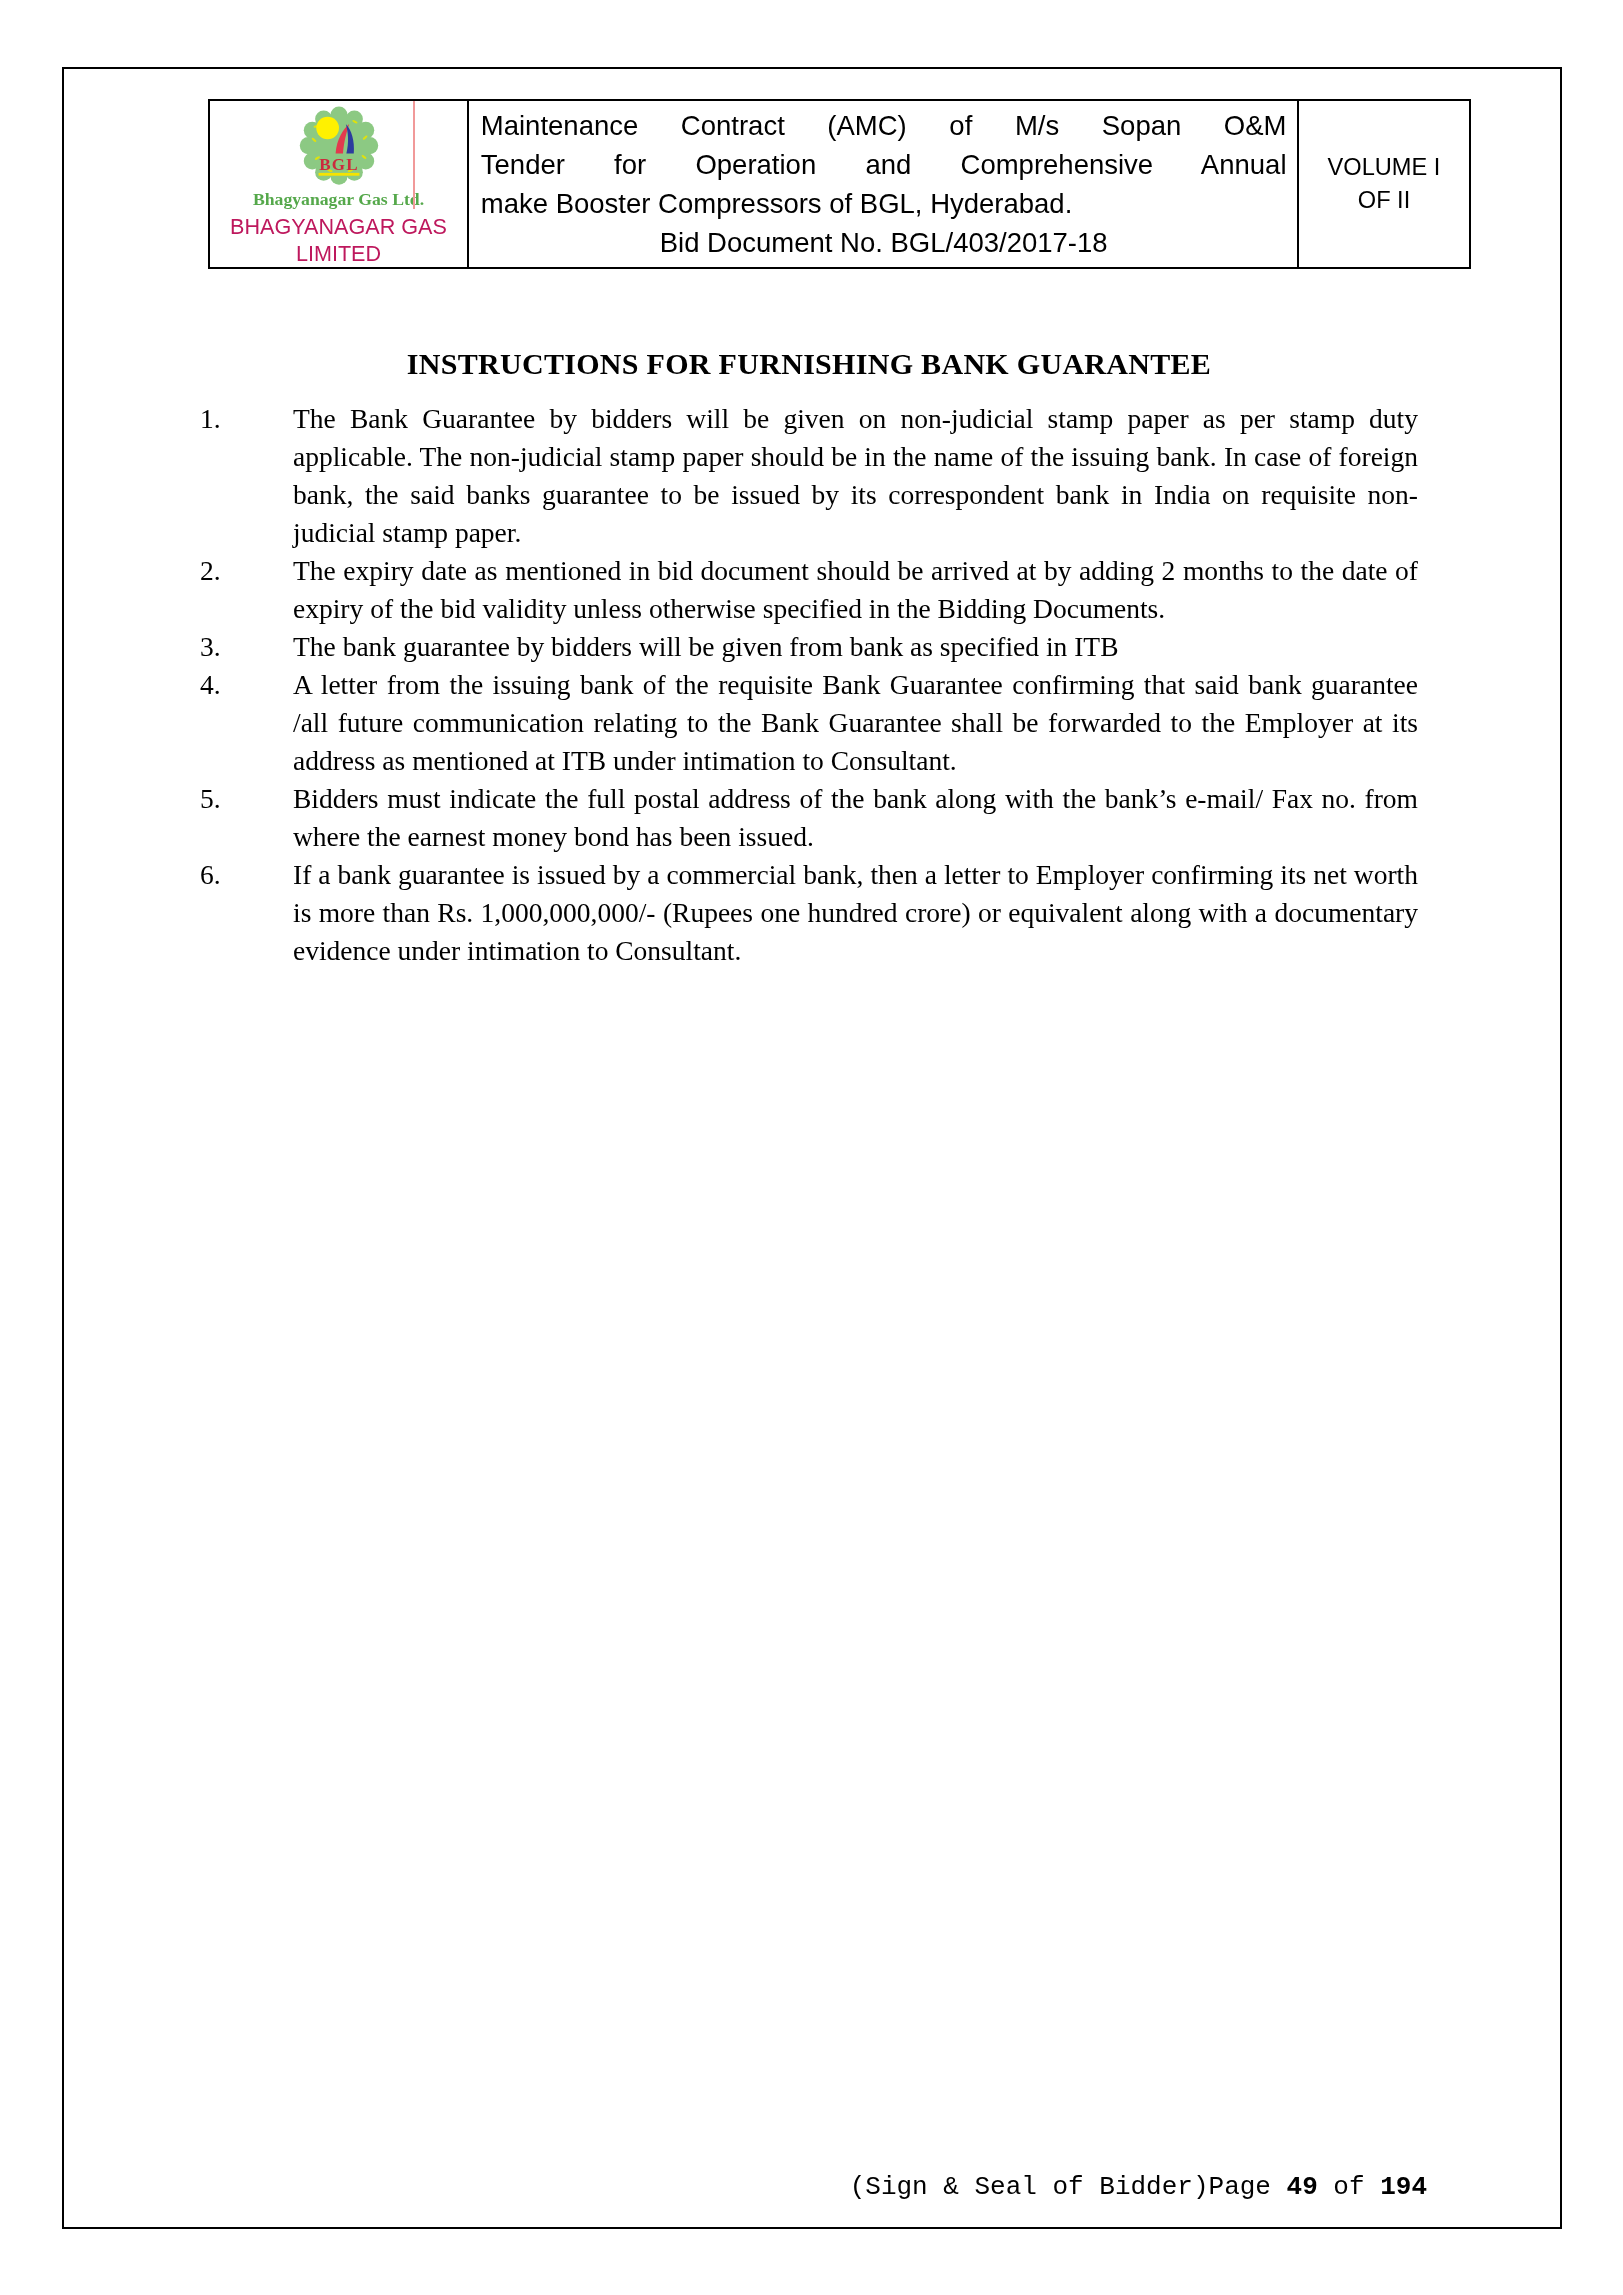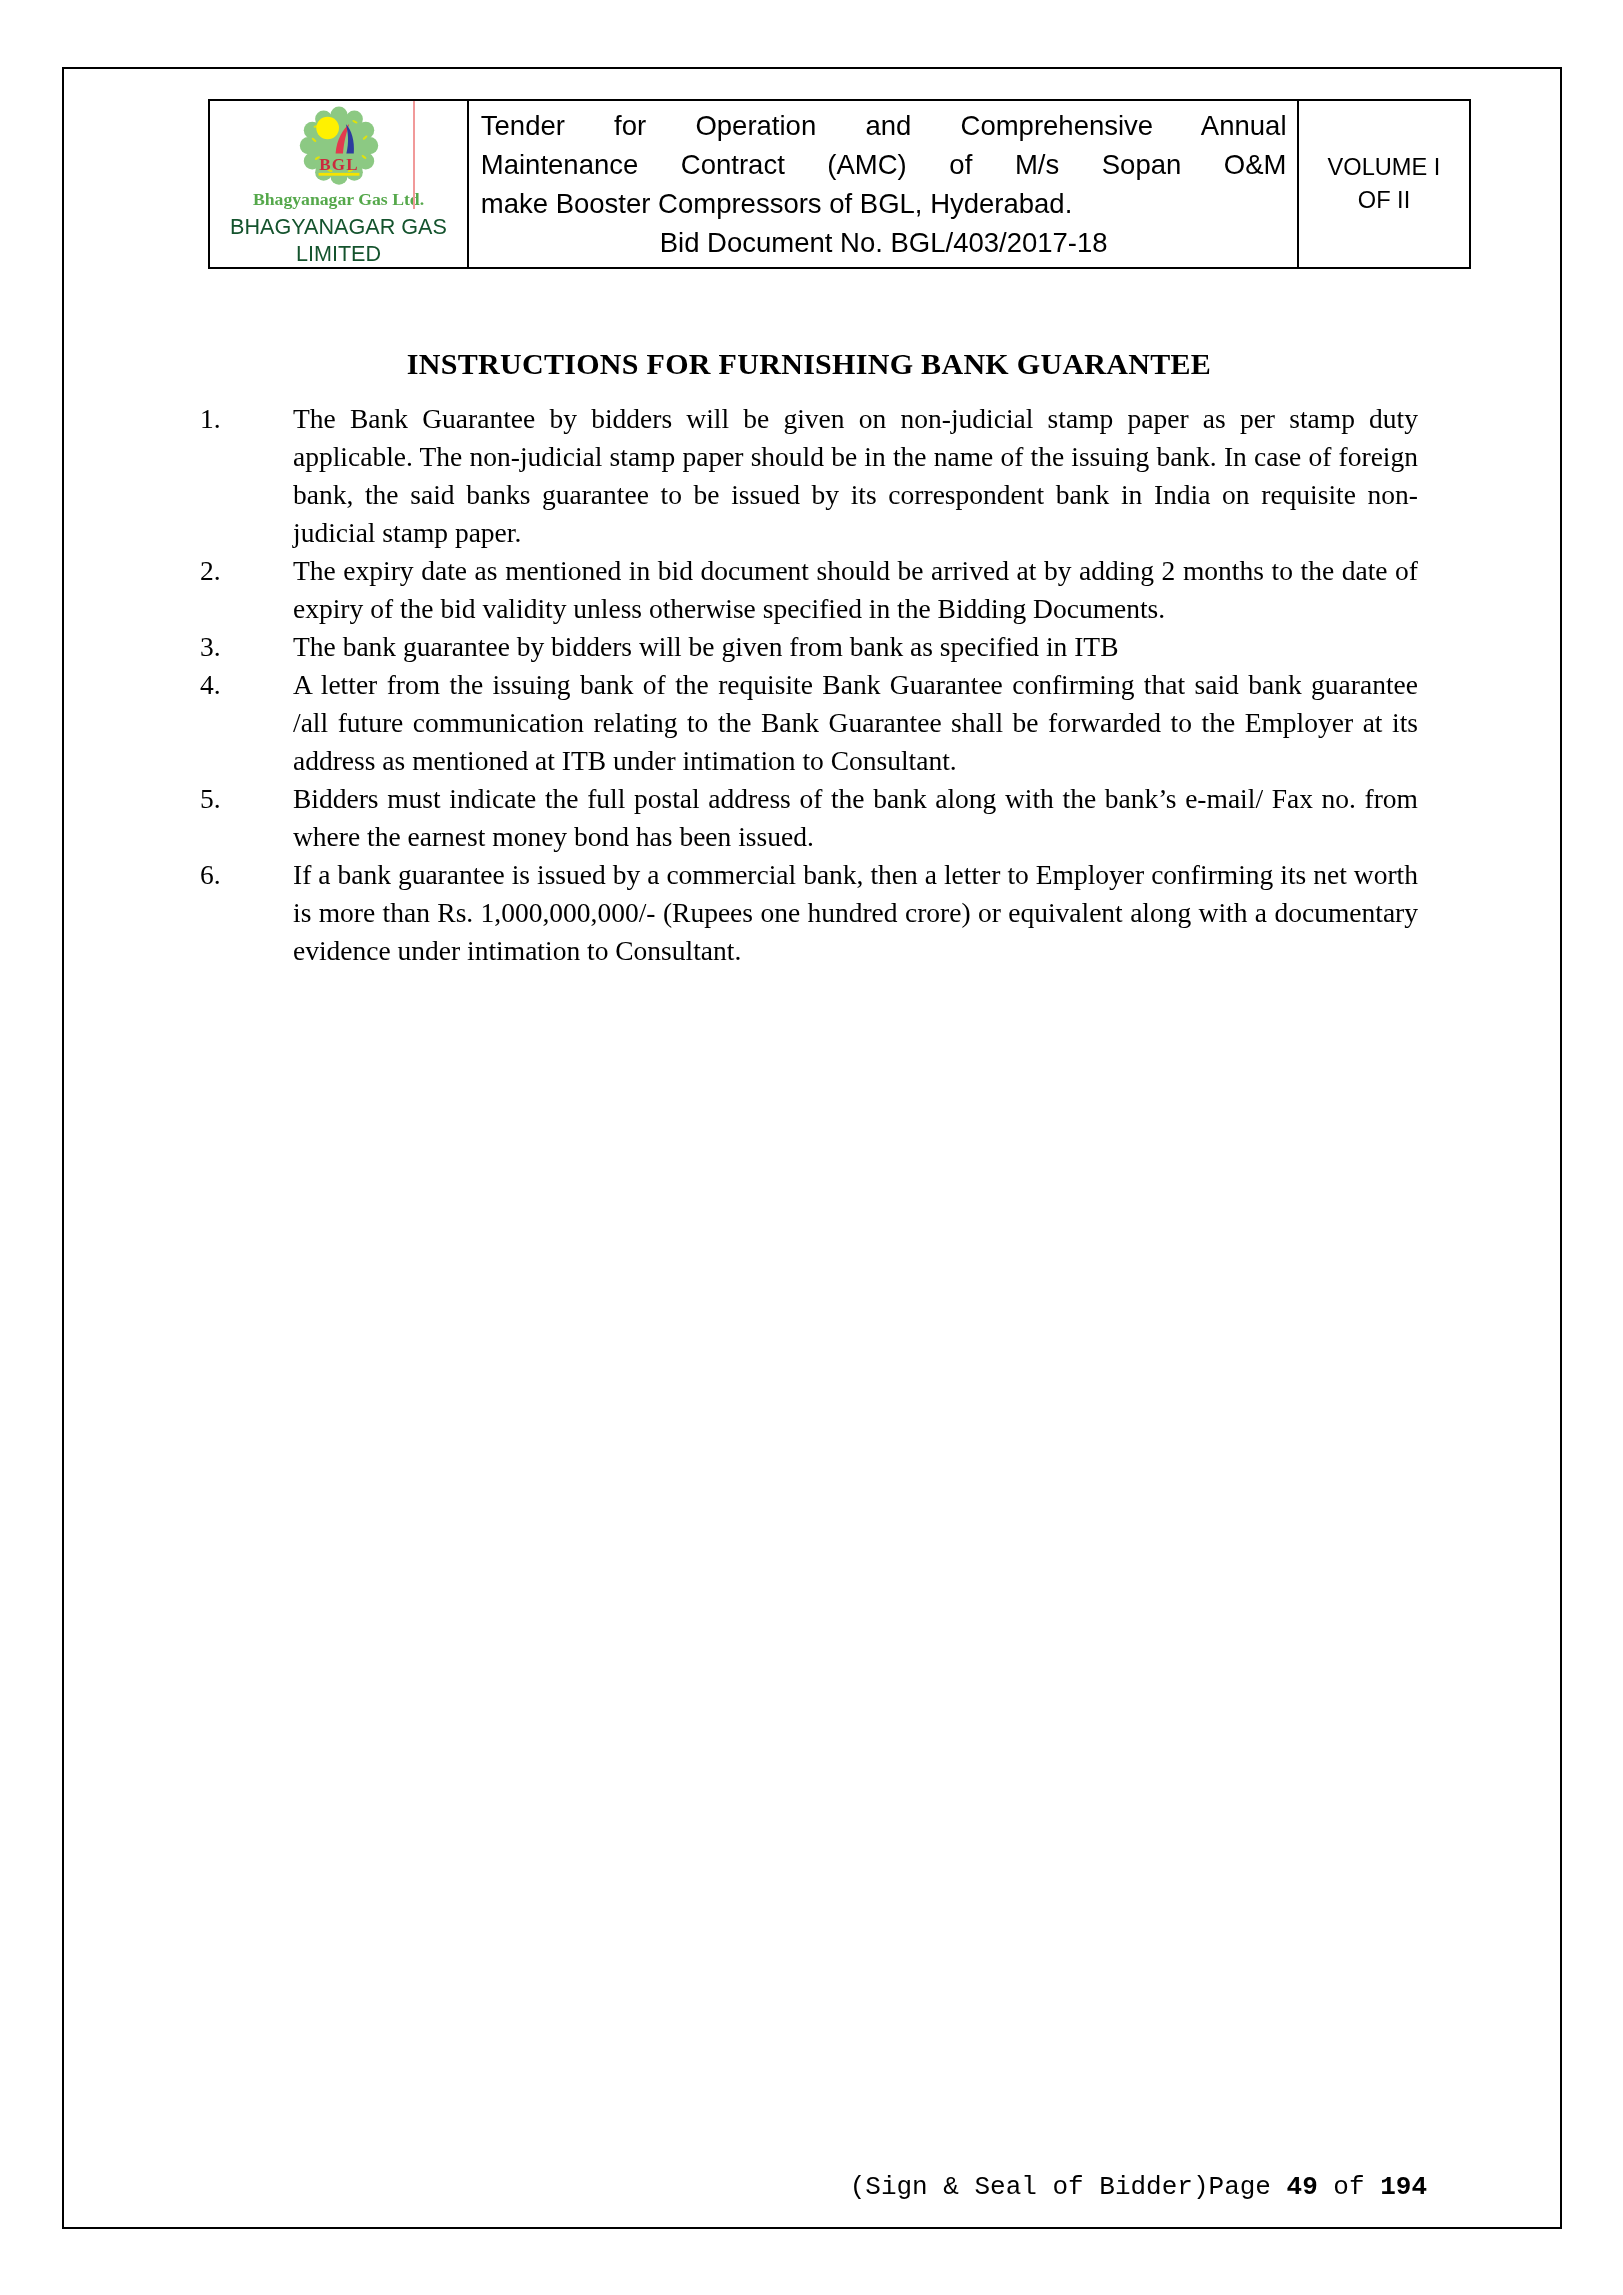--- a/index.html
+++ b/index.html
@@ -40,21 +40,21 @@
   .logo-caption {
     font-family:"Liberation Serif", serif;
     font-weight:bold;
     font-size:17.7px; line-height:19.6px;
     color:#55a84b;
     margin-top:1.3px;
   }
   .company-name {
     margin-top:3.9px;
     font-size:21.6px; line-height:27px;
-    text-align:center; color:#14532d;
+    text-align:center; color:#be185d;
   }
   .title-cell {
     flex:1;
     border-right:2px solid #000;
     padding:5.2px 10.5px 0 11.8px;
     font-size:27.5px; line-height:39px;
   }
   .title-cell .line { text-align:justify; text-align-last:justify; }
   .title-cell .line.l3 { text-align-last:left; }
   .title-cell .line.l4 { text-align:center; text-align-last:center; }
@@ -136,22 +136,22 @@
       </svg>
       <div class="logo-caption">Bhagyanagar Gas Ltd.</div>
       <div class="company-name">
         <div>BHAGYANAGAR GAS</div>
         <div>LIMITED</div>
       </div>
       <div class="red-rule"></div>
     </div>
 
     <div class="title-cell">
+      <div class="line l2">Maintenance Contract (AMC) of M/s Sopan O&amp;M</div>
       <div class="line l1">Tender for Operation and Comprehensive Annual</div>
-      <div class="line l2">Maintenance Contract (AMC) of M/s Sopan O&amp;M</div>
       <div class="line l3">make Booster Compressors of BGL, Hyderabad.</div>
       <div class="line l4">Bid Document No. BGL/403/2017-18</div>
     </div>
 
     <div class="volume-cell">
       <div>VOLUME I</div>
       <div>OF II</div>
     </div>
   </div>
 

